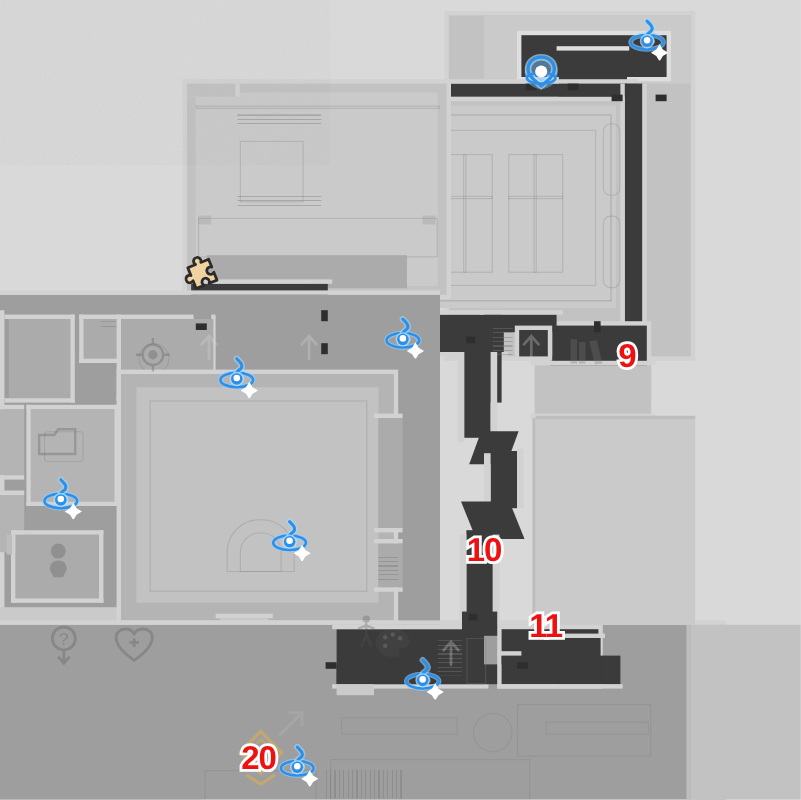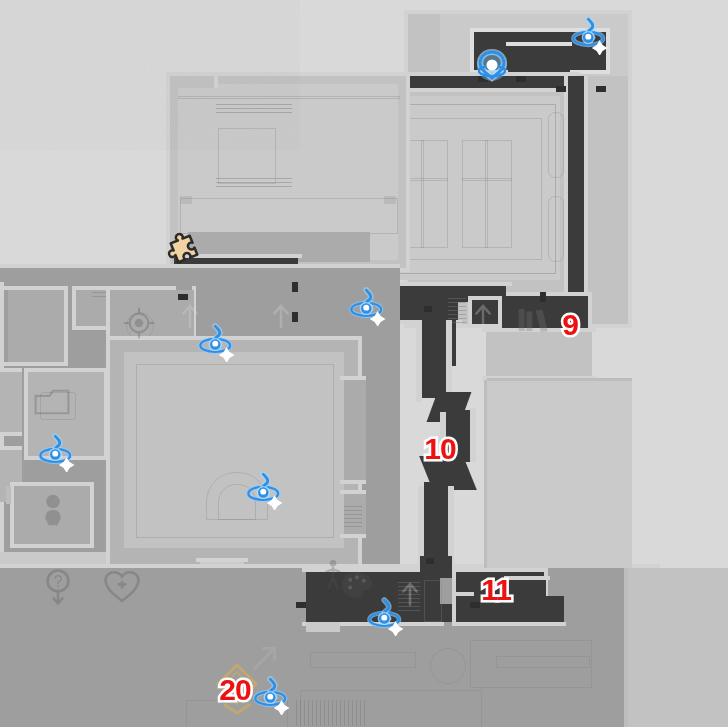--- a/index.html
+++ b/index.html
@@ -478,22 +478,22 @@
       <circle cx="22" cy="28" r="7.5" fill="#b7e2ff" opacity=".75"></circle>
       <circle cx="22" cy="28" r="6" fill="#2e8fe8"></circle>
       <circle cx="22" cy="27" r="3.4" fill="#fff"></circle>
       <path d="M35 31 l3.4 5.6 l5.6 3.4 l-5.6 3.4 l-3.4 5.6 l-3.4 -5.6 l-5.6 -3.4 l5.6 -3.4 z" fill="#fff"></path>
     </g>
         </svg></div>
     </div>
 
   <div class="layer" id="number-layer">
       <div class="num" style="left: 570px; top: 325px;">9</div>
-      <div class="num" style="left: 440px; top: 449px;">10</div>
-      <div class="num" style="left: 496px; top: 590px;">11</div>
+      <div class="num" style="left: 440px; top: 501px;">10</div>
+      <div class="num" style="left: 496px; top: 570px;">11</div>
       <div class="num" style="left: 235px; top: 690px;">20</div>
     </div>
 
   <svg id="grain">
     <filter id="gr">
       <feTurbulence type="fractalNoise" baseFrequency="0.9" numOctaves="3" stitchTiles="stitch"></feTurbulence>
       <feColorMatrix type="saturate" values="0"></feColorMatrix>
       <feComponentTransfer>
           <feFuncA type="linear" slope="0.16"></feFuncA>
         </feComponentTransfer>

